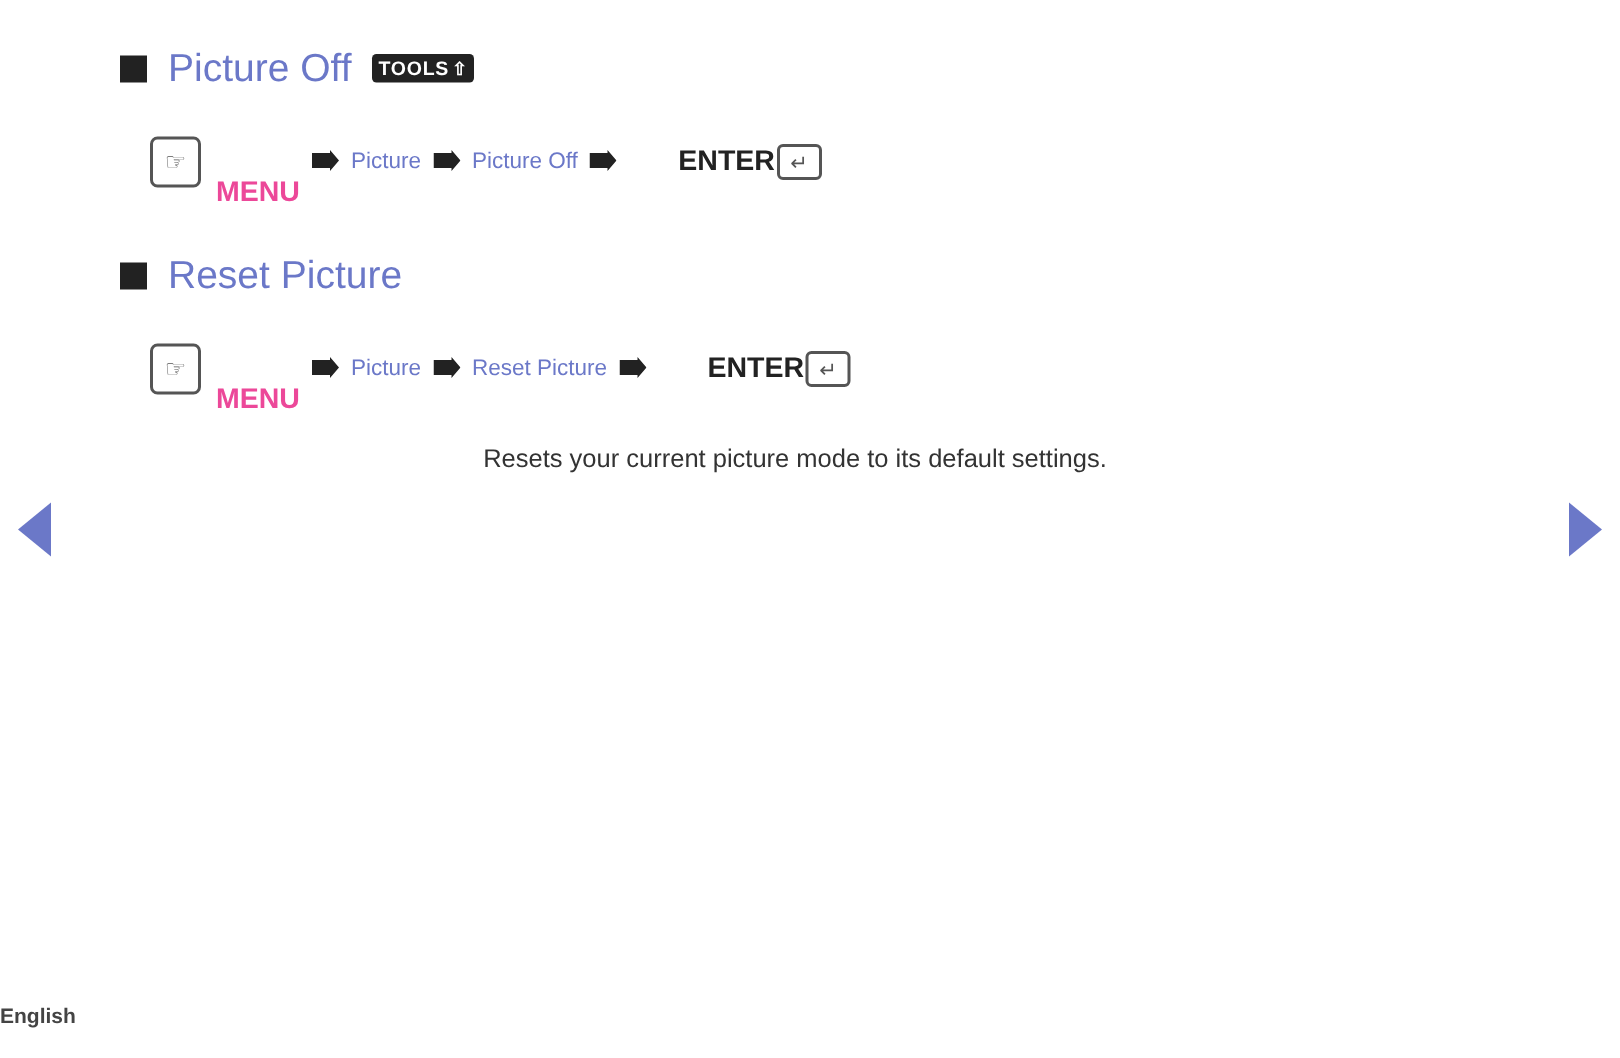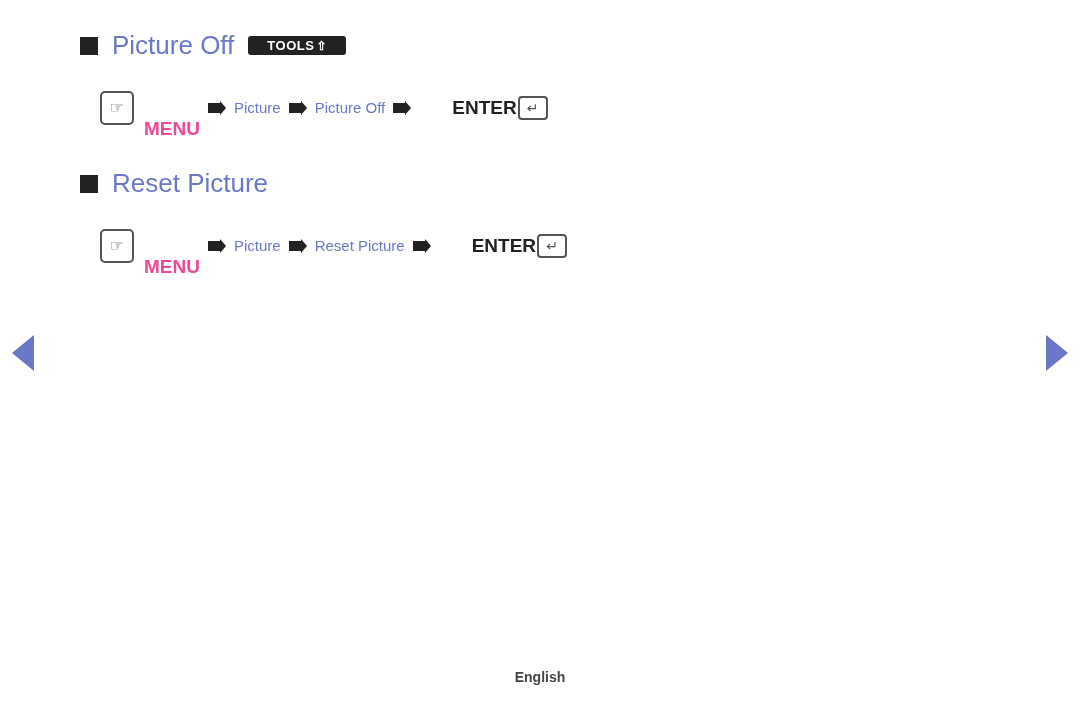--- a/index.html
+++ b/index.html
@@ -41,21 +41,21 @@
       font-size: 26px;
       font-weight: 400;
       color: #6b78c8;
     }
 
     .tools-badge {
       background: #222222;
       color: #ffffff;
       font-size: 13px;
       font-weight: bold;
-      padding: 2px 19px;
+      padding: 2px 4px;
       border-radius: 3px;
       letter-spacing: 0.5px;
       display: inline-flex;
       align-items: center;
       gap: 2px;
     }
 
     
     .menu-path-row {
       display: flex;
@@ -154,21 +154,20 @@
       border-left: 22px solid #6b78c8;
       cursor: pointer;
     }
 
     
     .footer {
       position: absolute;
       bottom: 20px;
       left: 0;
       right: 0;
-      text-align: center;
       font-size: 14px;
       font-weight: bold;
       color: #444444;
       margin-top: 28px;
     }
   </style>
 </head>
 <body>
 
 <div class="main-content">
@@ -226,20 +225,21 @@
             <polygon points="0,2 12,2 12,0 18,7 12,14 12,12 0,12" fill="#222"></polygon>
           </svg></span>
       <span class="menu-link">Reset Picture</span>
       <span class="arrow-separator"><svg width="18" height="14" viewBox="0 0 18 14" style="vertical-align:middle;margin:0 2px">
             <polygon points="0,2 12,2 12,0 18,7 12,14 12,12 0,12" fill="#222"></polygon>
           </svg></span>
       <span class="enter-keyword">ENTER</span>
       <span class="enter-icon">↵</span>
     </div>
 
+    <p class="description">Resets your current picture mode to its default settings.</p>
   </div>
 
 </div>
 
 <div class="nav-arrow-left"></div>
 
 <div class="nav-arrow-right"></div>
 
 <div class="footer">
   <span>English</span>

